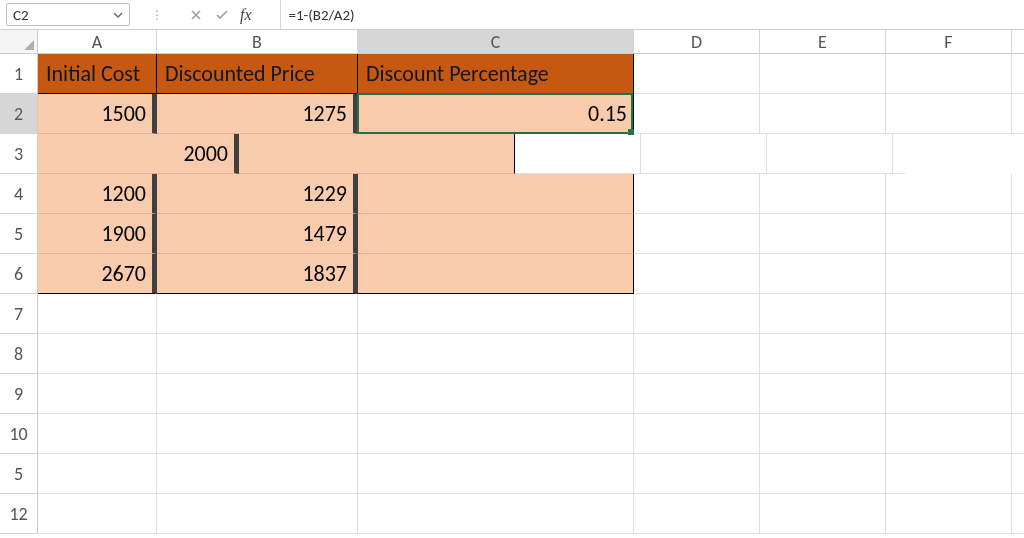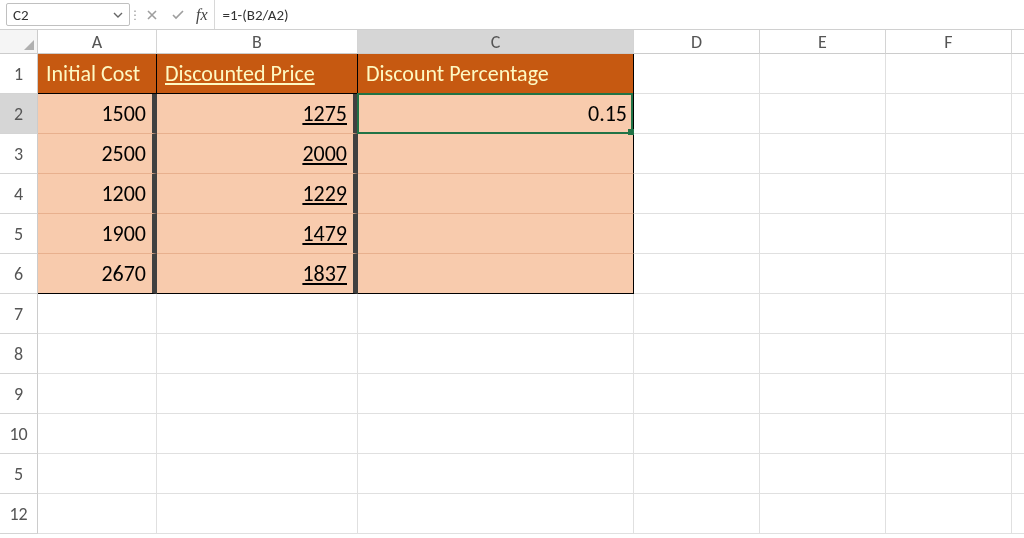--- a/index.html
+++ b/index.html
@@ -14,20 +14,21 @@
   }
 
   
   .formula-bar {
     display: flex;
     align-items: stretch;
     height: 30px;
     background: #fff;
     border-bottom: 1px solid #d0d0d0;
     font-size: 15px;
+    gap: 22px;
   }
   .name-box {
     display: flex;
     align-items: center;
     width: 124px;
     border: 1px solid #c0c0c0;
     margin: 3px 2px 3px 6px;
     background: #fff;
     padding: 0 6px;
     justify-content: space-between;
@@ -112,28 +113,28 @@
   .cell {
     border-right:1px solid #e0e0e0;
     border-bottom:1px solid #e0e0e0;
     display:flex;align-items:center;
     padding:0 6px;
     font-size:22px;
     color:#000;
     overflow:hidden;
     white-space:nowrap;
   }
-  .cA{width:119px;} .cB{width:201px;text-decoration:underline;} .cC{width:276px;}
+  .cA{width:119px;} .cB{width:201px;} .cC{width:276px;}
   .cD,.cE,.cF{width:126px;}
   .cG{width:12px;border-right:none;}
 
   
   .hdr-cell {
     background:#c65911;
-    color:#fef9c3;
+    color:#0f172a;
     font-size:22px;
     border-right:1px solid #000;
     border-bottom:1px solid #000;
     justify-content:flex-start;
     padding-left:8px;
   }
   .data-cell {
     background:#f8cbad;
     border-right:5px solid #404040;
     border-bottom:1px solid #e8b08e;
@@ -217,21 +218,20 @@
       <div class="cell cB data-cell">1275</div>
       <div class="cell cC data-cell">0.15</div>
       <div class="cell cD"></div>
       <div class="cell cE"></div>
       <div class="cell cF"></div>
       <div class="cell cG"></div>
     </div>
 
     <div class="row">
       <div class="row-h">3</div>
-      <div class="cell cA data-cell">2500</div>
       <div class="cell cB data-cell">2000</div>
       <div class="cell cC data-cell"></div>
       <div class="cell cD"></div>
       <div class="cell cE"></div>
       <div class="cell cF"></div>
       <div class="cell cG"></div>
     </div>
 
     <div class="row">
       <div class="row-h">4</div>

